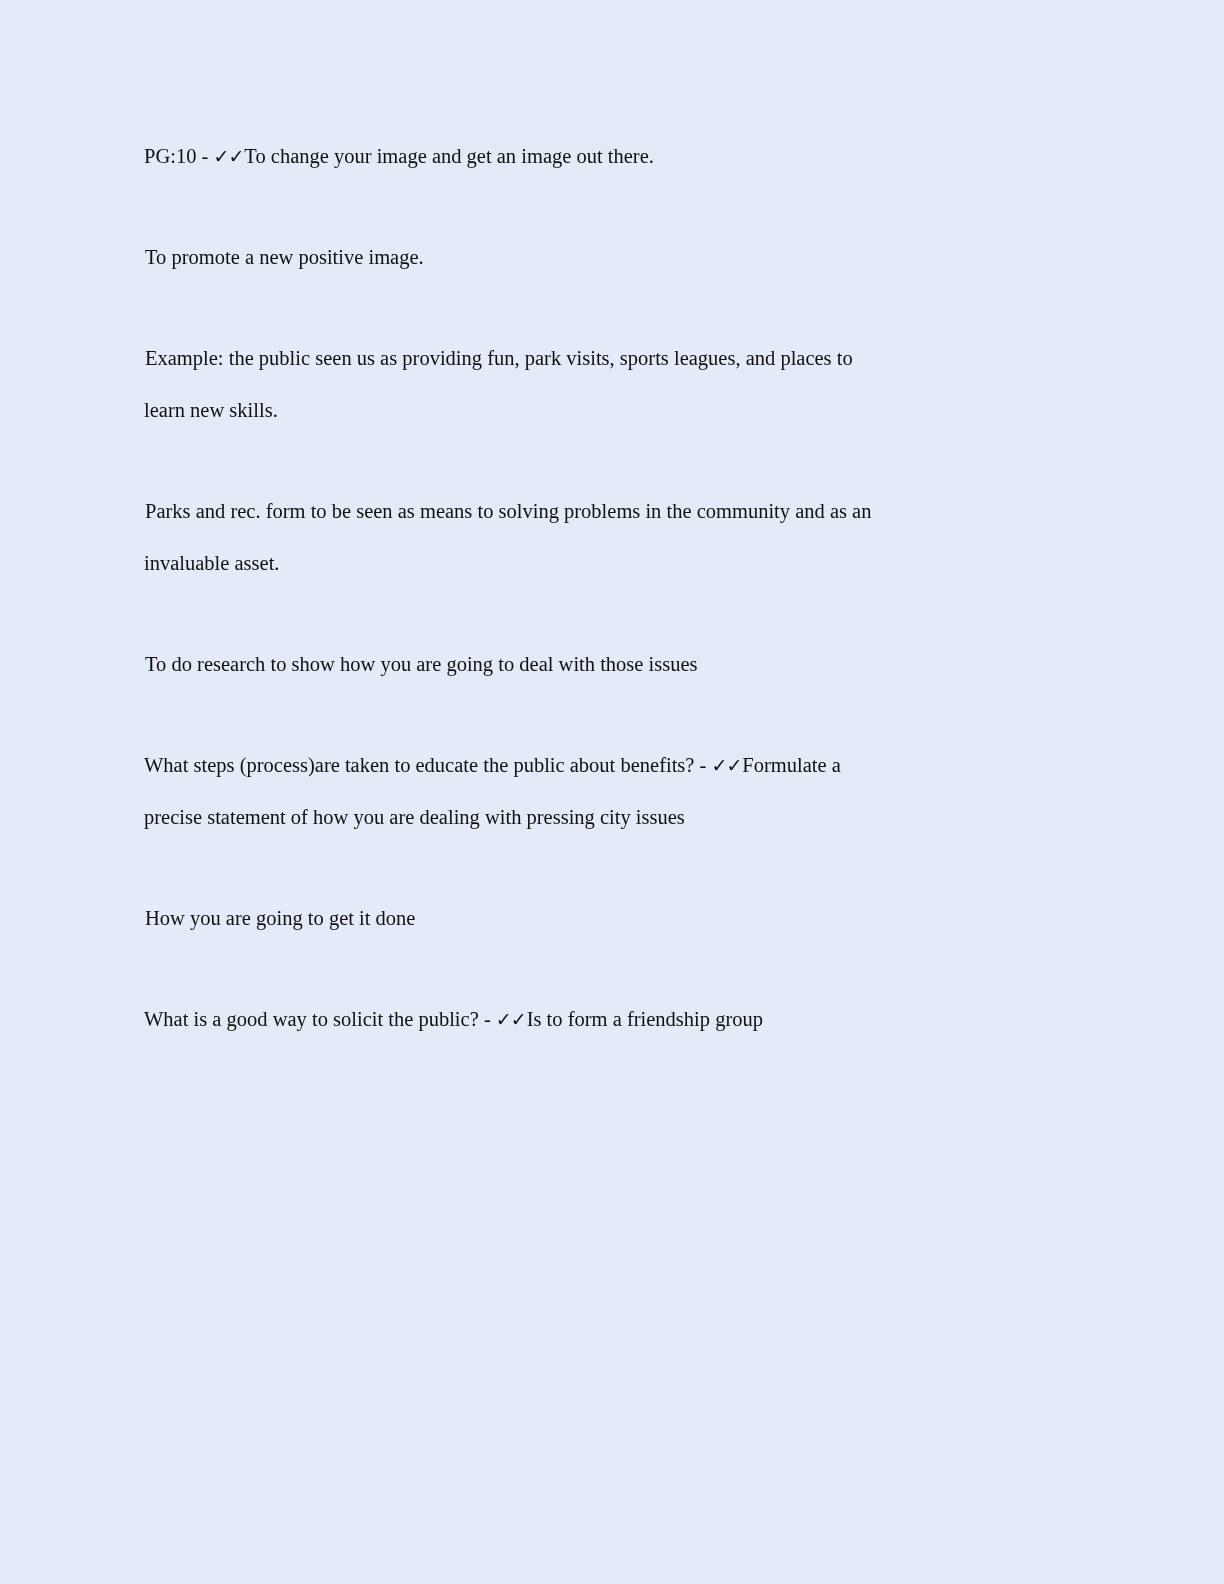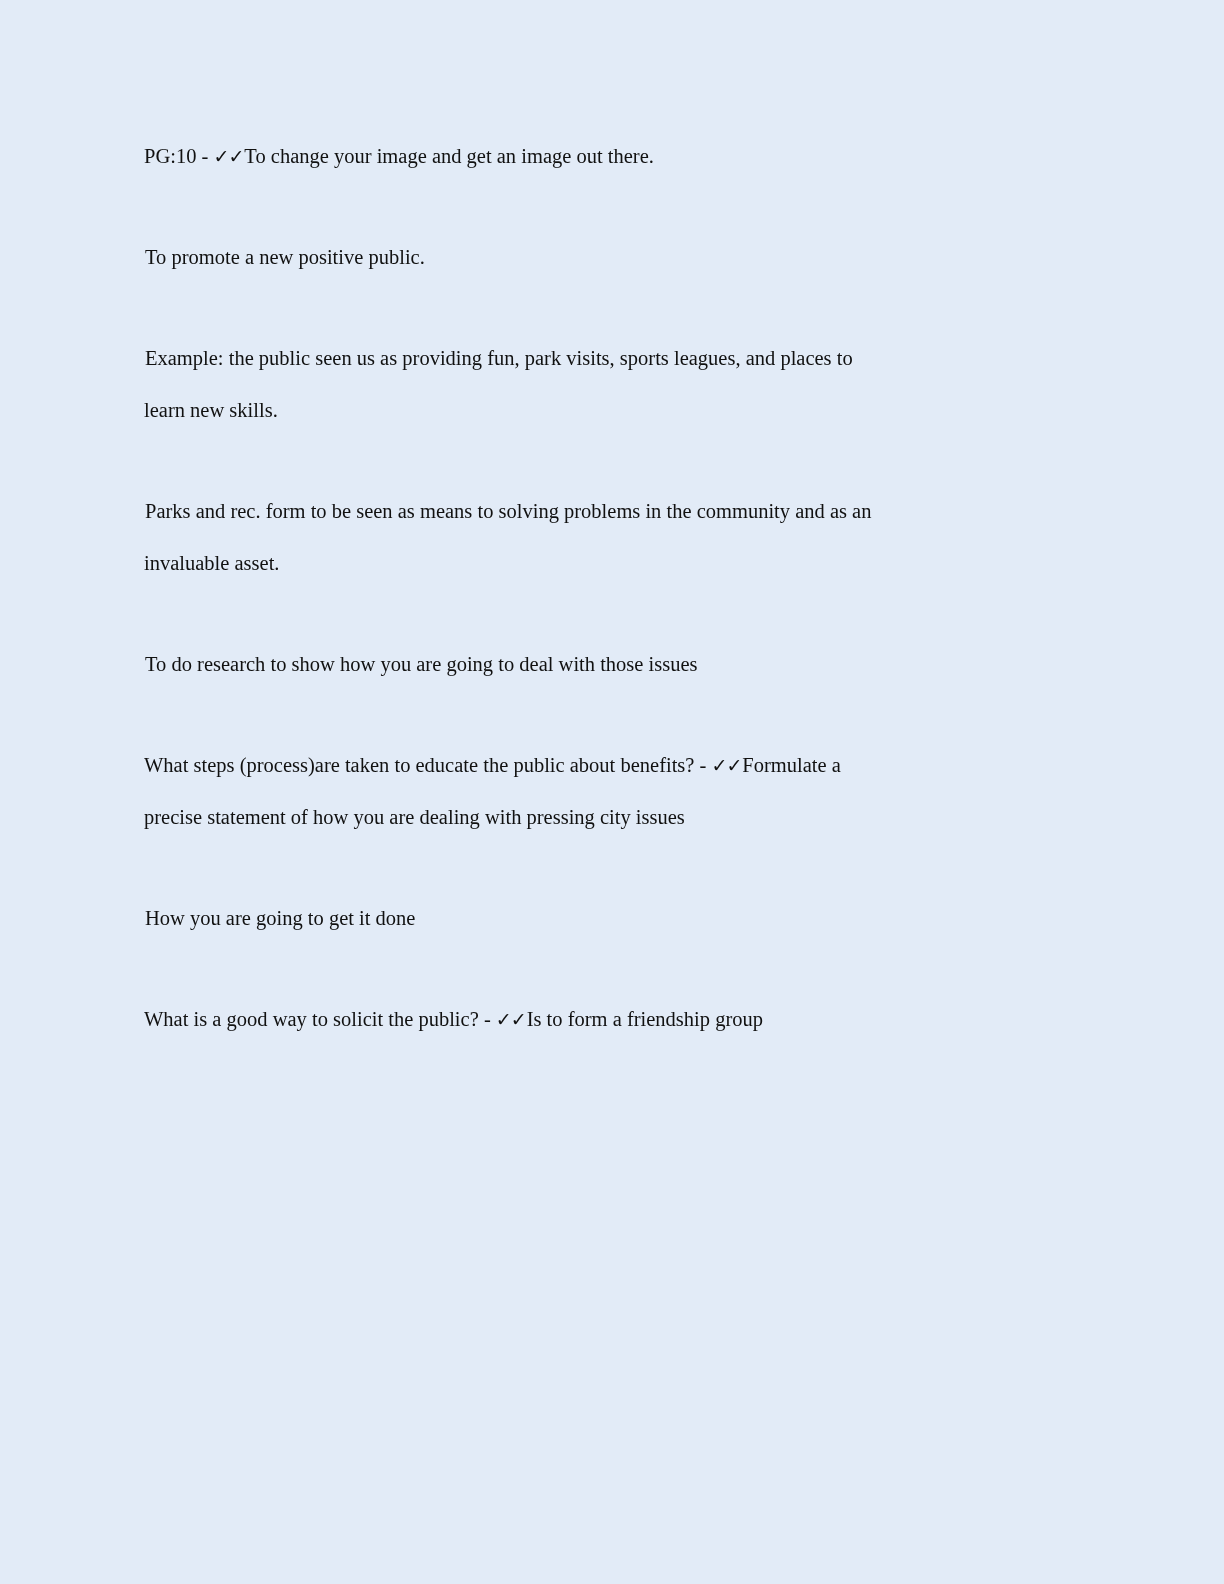--- a/index.html
+++ b/index.html
@@ -46,21 +46,21 @@
 </head>
 <body>
 
 <div class="page">
 
   <p class="para">
     <span class="q">PG:10 - </span><span class="check">✓✓</span><span>To change your image and get an image out there.</span>
   </p>
 
   <p class="para">
-    <span class="q"></span><span class="check"></span><span>To promote a new positive public.</span>
+    <span class="q"></span><span class="check"></span><span>To promote a new positive image.</span>
   </p>
 
   <p class="para">
     <span class="q"></span><span class="check"></span><span>Example: the public seen us as providing fun, park visits, sports leagues, and places to learn new skills.</span>
   </p>
 
   <p class="para">
     <span class="q"></span><span class="check"></span><span>Parks and rec. form to be seen as means to solving problems in the community and as an invaluable asset.</span>
   </p>
 

